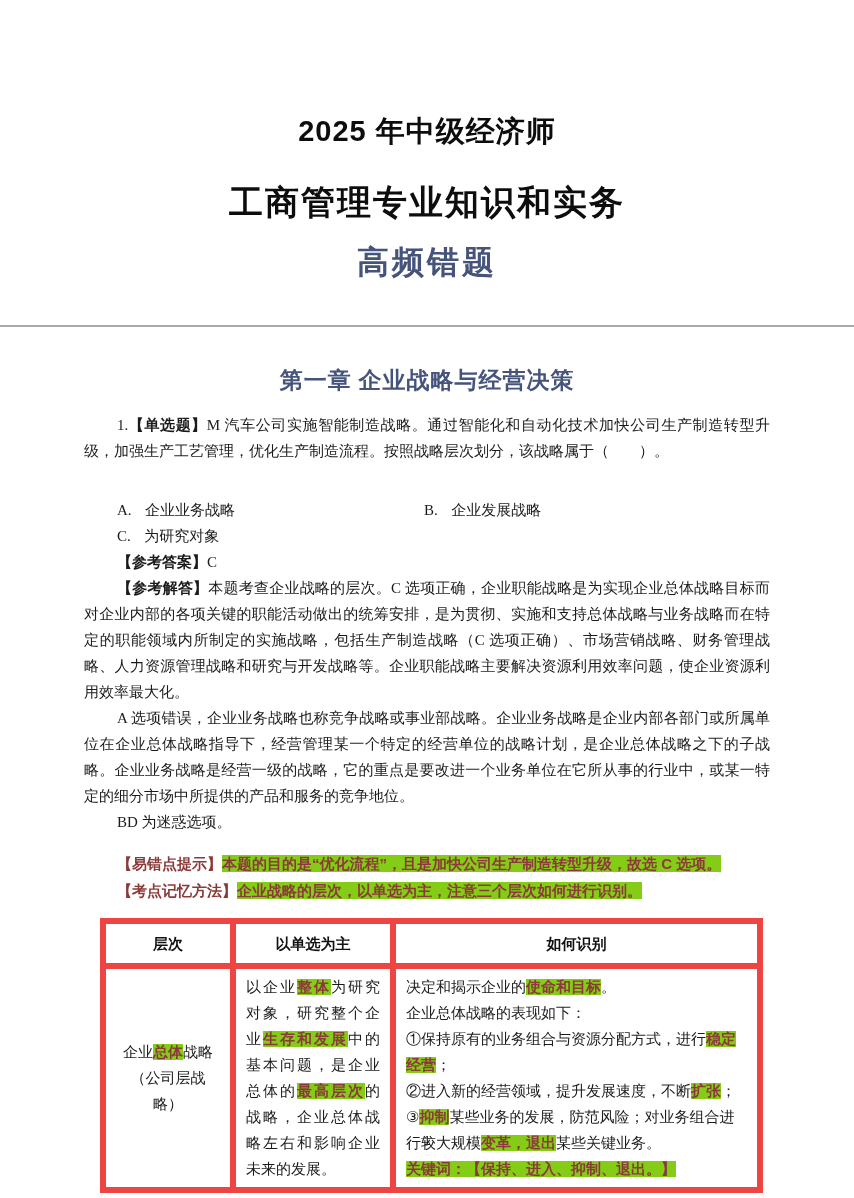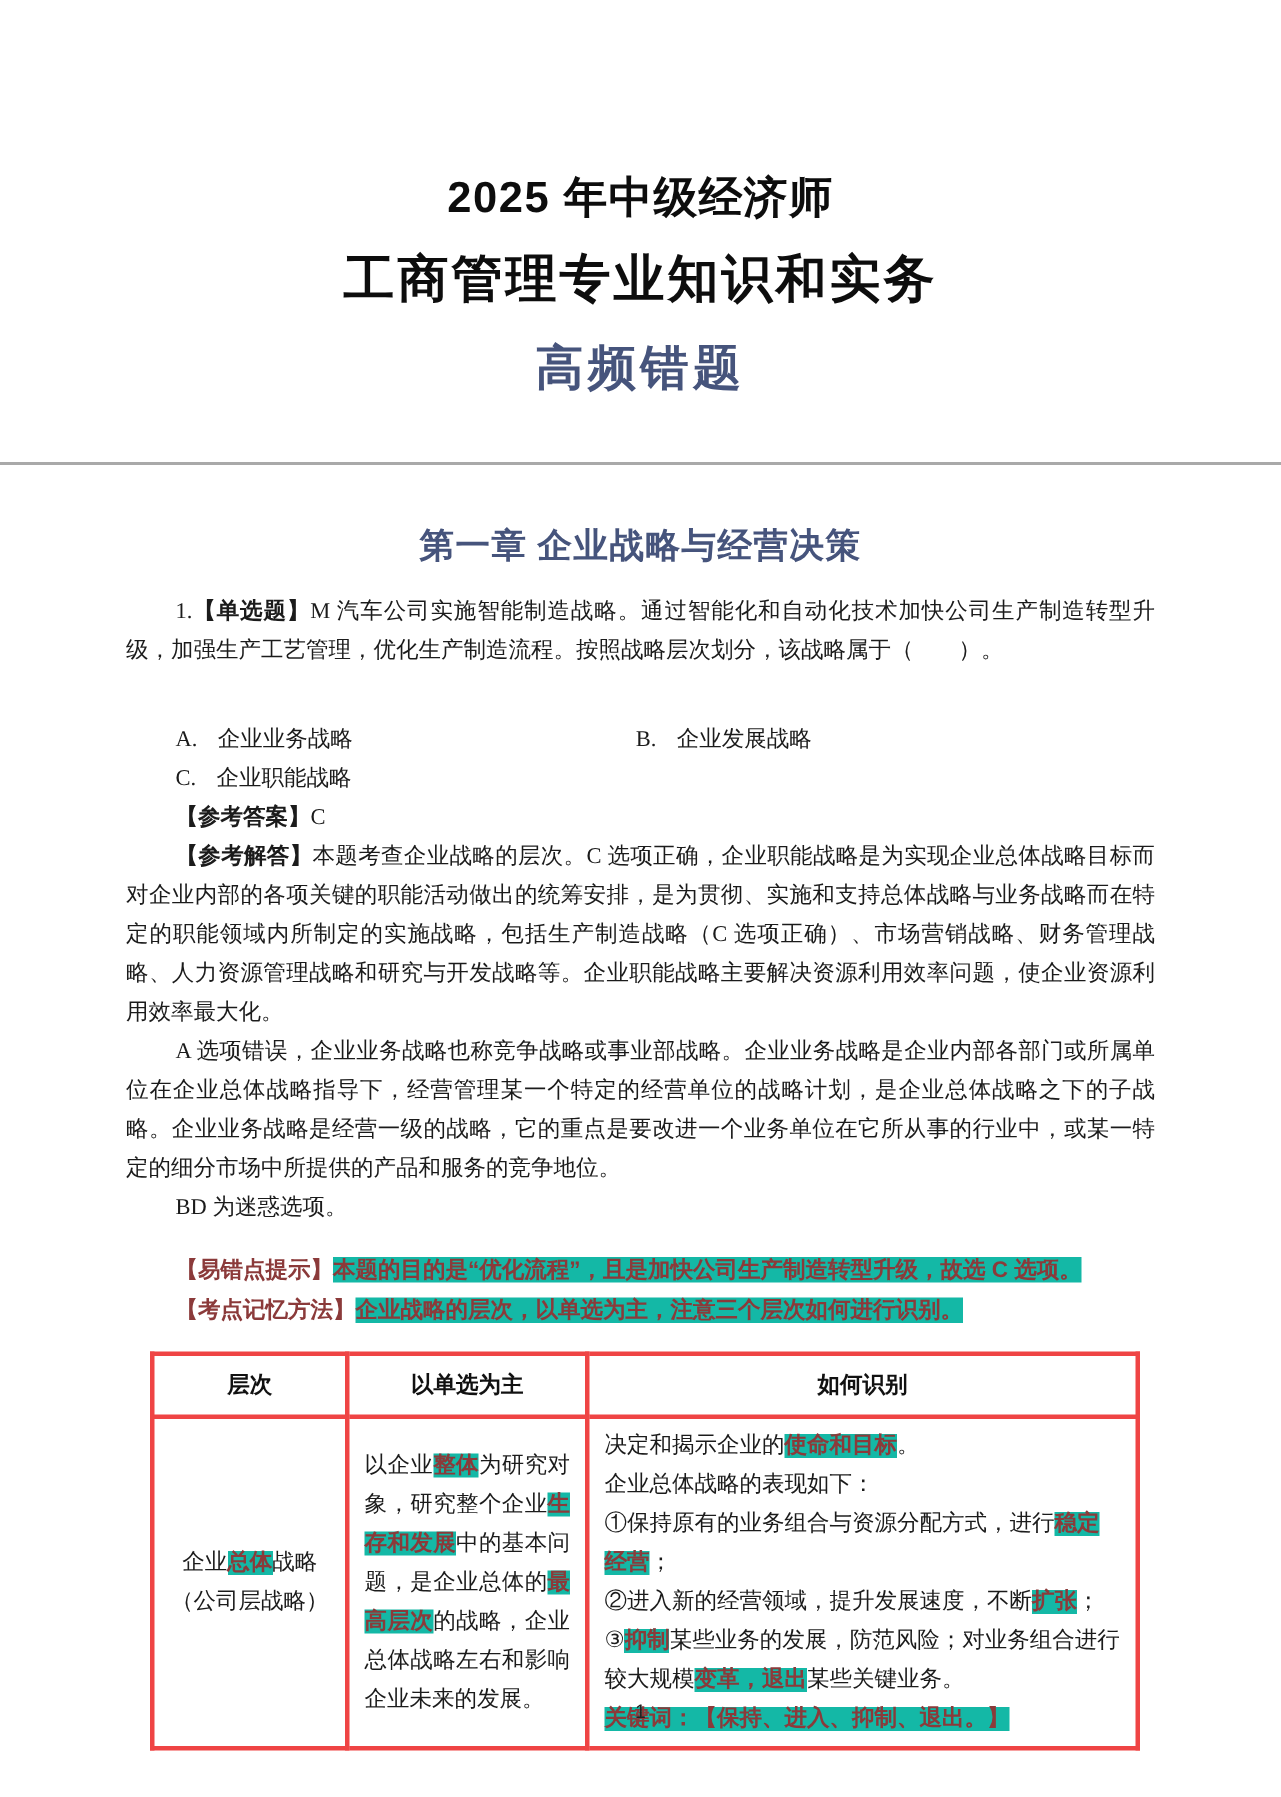--- a/index.html
+++ b/index.html
@@ -11,21 +11,21 @@
     position:relative;
     overflow:hidden;
   }
   .titles{text-align:center;}
   .t1{
     padding-top:112px;
     font-family:"Liberation Sans","DejaVu Sans",sans-serif;
     font-weight:bold;font-size:29px;color:#0d0d0d;letter-spacing:1px;
   }
   .t2{
-    margin-top:11px;
+    margin-top:28px;
     font-family:"Liberation Sans","DejaVu Sans",sans-serif;
     font-weight:bold;font-size:34px;color:#0d0d0d;letter-spacing:2px;
   }
   .t3{
     margin-top:15px;
     font-weight:bold;font-size:32px;letter-spacing:3px;
   }
   .rule{
     border:none;border-top:2px solid #a9a9a9;
     margin:40px 0 0 0;width:854px;
@@ -50,21 +50,21 @@
     font-weight:bold;font-size:15px;
   }
   .hl{font-weight:bold;}
   .stable{
     border-collapse:collapse;
     margin:14px 0 0 16px;
     width:657px;table-layout:fixed;
     font-size:15px;
   }
   .stable th,.stable td{
-    border:3px solid #ef4444;
+    border:6px solid #ef4444;
     line-height:26px;
   }
   .stable th{
     font-family:"Liberation Sans","DejaVu Sans",sans-serif;
     font-weight:bold;font-size:15px;
     height:37px;text-align:center;color:#111;
   }
   .col-level{width:130px;}
   .col-content{width:160px;}
   .col-identify{width:367px;}
@@ -72,42 +72,42 @@
   .cell-level{text-align:center;}
   .cell-content{text-align:justify;vertical-align:top;}
   .cell-identify{vertical-align:top;}
   .cell-identify .tline{text-align:left;}
   .page-num{
     position:absolute;left:0;bottom:50px;width:100%;
     text-align:center;font-size:13px;
     font-family:"Liberation Sans","DejaVu Sans",sans-serif;color:#222;
   }
 </style>
-<style>.accent-blue{color:#46547C;}.accent-red{color:#8B3A3A;}.hl{color:#8B3A3A;background:#14b8a6;}</style></head>
+<style>.accent-blue{color:#46547C;}.accent-red{color:#8B3A3A;}.hl{color:#8B3A3A;background:#84cc16;}</style></head>
 <body>
 
 <div class="titles">
   <div class="t1">2025 年中级经济师</div>
   <div class="t2">工商管理专业知识和实务</div>
   <div class="t3 accent-blue">高频错题</div>
 </div>
 
 <hr class="rule">
 
 <div class="content">
 
   <div class="chapter accent-blue">第一章 企业战略与经营决策</div>
 
   <div class="qblock">
     <p><span>1.</span><span class="bold">【单选题】</span><span>M 汽车公司实施智能制造战略。通过智能化和自动化技术加快公司生产制造转型升级，加强生产工艺管理，优化生产制造流程。按照战略层次划分，该战略属于（　　）。</span></p>
 
     <div class="options">
       <div><span class="opt-key">A.</span><span>企业业务战略</span></div>
       <div><span class="opt-key">B.</span><span>企业发展战略</span></div>
-      <div><span class="opt-key">C.</span><span>企业职能战略</span></div>
+      <div><span class="opt-key">C.</span><span>为研究对象</span></div>
     </div>
 
     <p><span class="bold">【参考答案】</span><span>C</span></p>
 
     <p><span class="bold">【参考解答】</span><span>本题考查企业战略的层次。C 选项正确，企业职能战略是为实现企业总体战略目标而对企业内部的各项关键的职能活动做出的统筹安排，是为贯彻、实施和支持总体战略与业务战略而在特定的职能领域内所制定的实施战略，包括生产制造战略（C 选项正确）、市场营销战略、财务管理战略、人力资源管理战略和研究与开发战略等。企业职能战略主要解决资源利用效率问题，使企业资源利用效率最大化。</span></p>
     <p>A 选项错误，企业业务战略也称竞争战略或事业部战略。企业业务战略是企业内部各部门或所属单位在企业总体战略指导下，经营管理某一个特定的经营单位的战略计划，是企业总体战略之下的子战略。企业业务战略是经营一级的战略，它的重点是要改进一个业务单位在它所从事的行业中，或某一特定的细分市场中所提供的产品和服务的竞争地位。</p>
     <p>BD 为迷惑选项。</p>
   </div>
 
   <div class="tips">

